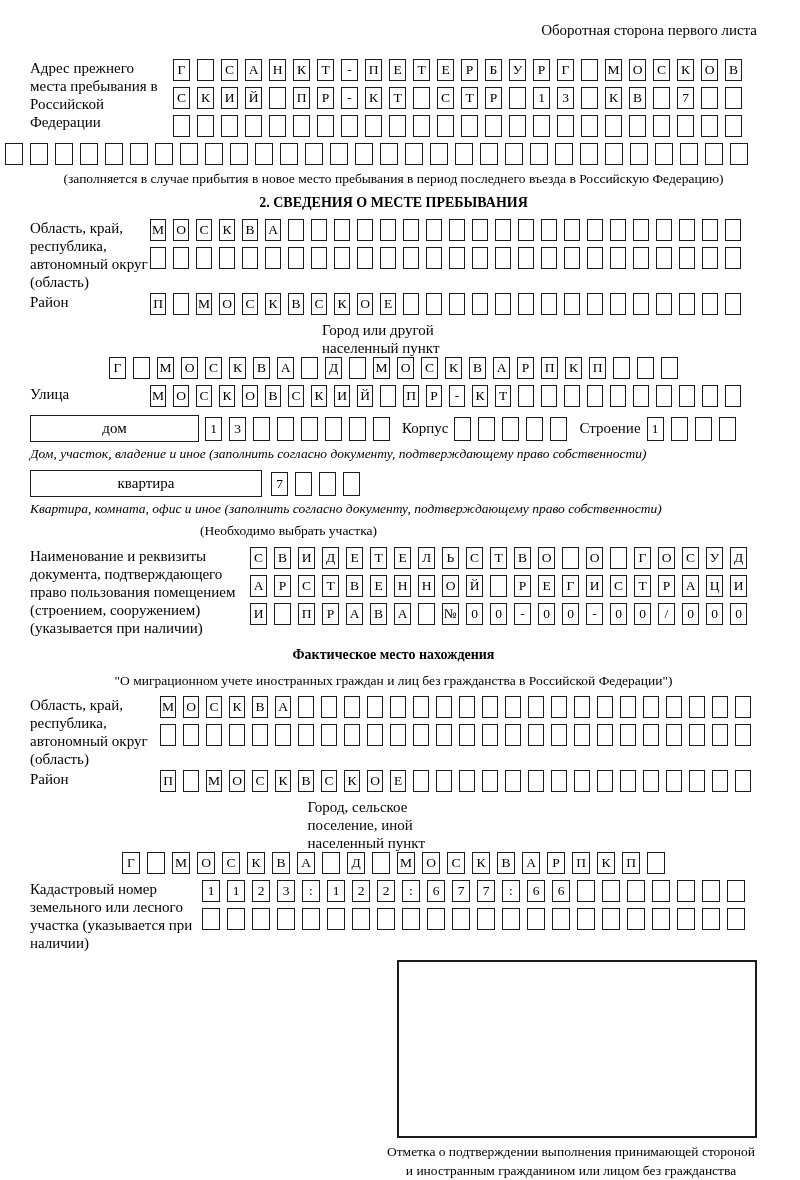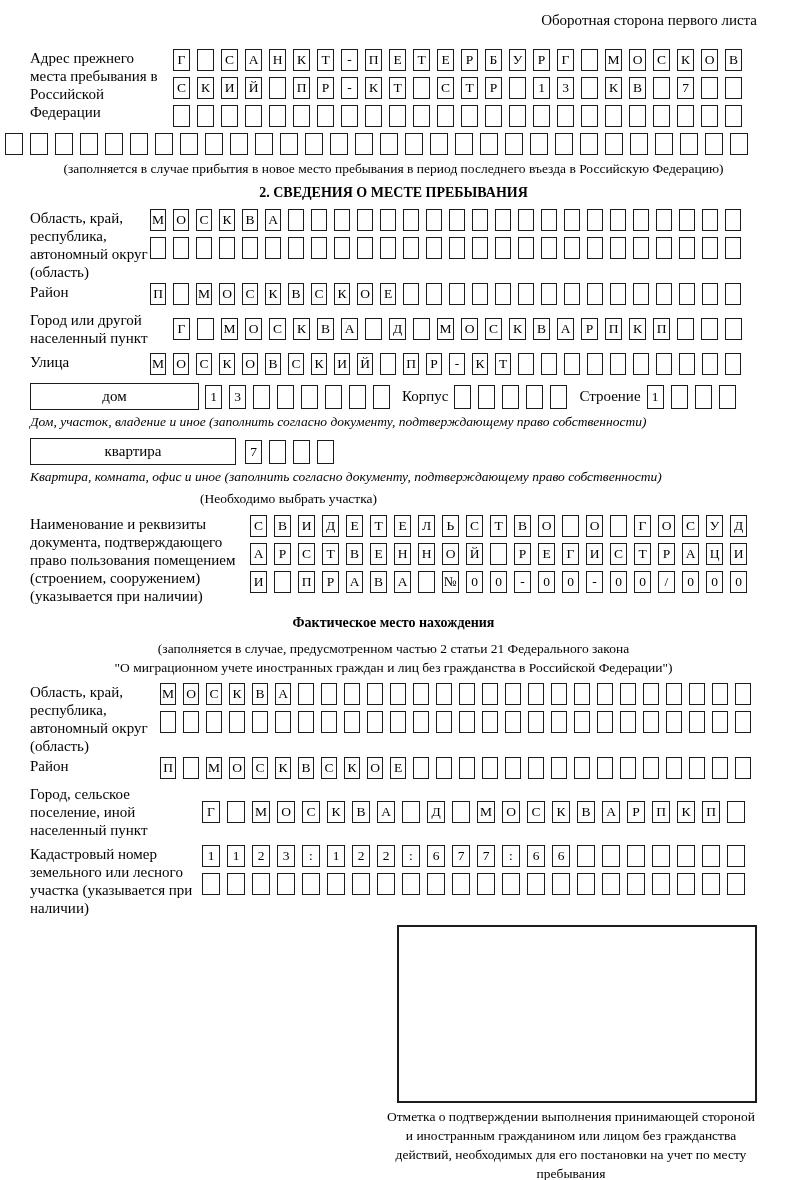--- a/index.html
+++ b/index.html
@@ -1,25 +1,25 @@
 <!DOCTYPE html>
 <html><head>
 <meta charset="utf-8">
 <style>
   html,body { margin:0; padding:0; background:#fff; }
   .page {
     position:relative; width:800px; height:1180px; box-sizing:border-box;
-    padding:4px 43px 0 30px; background:#fff; color:#000;
+    padding:14px 43px 0 30px; background:#fff; color:#000;
     font-family:"Liberation Serif", "DejaVu Serif", serif;
     overflow:hidden;
   }
   .hdr-right { text-align:right; font-size:15px; margin-top:8px; margin-bottom:20px; }
 
   .group { display:flex; align-items:flex-start; margin-bottom:2px; }
-  .group.vcenter { align-items:center; }
+  .group.vcenter { align-items:center;flex-direction:column; }
   .label { font-size:15px; line-height:18px; flex:0 0 auto; }
   .w143 { width:143px; } .w120 { width:120px; } .w130 { width:130px; }
   .w172 { width:172px; } .w220 { width:220px; }
   .rows { flex:1 1 auto; }
   .rows .cellrow { margin-bottom:6px; }
   .rows .cellrow:last-child { margin-bottom:0; }
 
   .cellrow { display:flex; gap:7px; }
   .cell {
     box-sizing:border-box; flex:0 0 auto; width:17px; height:22px;
@@ -33,21 +33,21 @@
   .fullrow { margin-left:-25px; margin-top:6px; }
   .note { text-align:center; font-size:13.5px; margin:6px 0 8px 0; }
   .h2 { text-align:center; font-weight:bold; font-size:14px; margin:4px 0 8px 0; }
 
   .houserow { display:flex; align-items:center; margin:8px 0 2px 0; }
   .labelbox {
     box-sizing:border-box; border:1.7px solid #1c1c1c; height:27px;
     display:flex; align-items:center; justify-content:center; font-size:15px;
   }
   .lb-house { width:169px; margin-right:6px; }
-  .lb-apt { width:206px; margin-right:9px; }
+  .lb-apt { width:232px; margin-right:9px; }
   .inline-label { font-size:15px; margin:0 6px 0 12px; white-space:nowrap; }
   .caption { font-size:13.5px; margin:4px 0 6px 0;font-style:italic; }
 
   .stayrow { display:flex; align-items:center; font-size:15px; margin-top:6px; }
   .checkbox {
     box-sizing:border-box; width:21px; height:25px; border:1.7px solid #1c1c1c;
     display:flex; align-items:center; justify-content:center; font-size:14px; flex:0 0 auto;
   }
   .stayrow .lbl { margin:0 14px 0 10px; white-space:nowrap; }
   .stayrow .lead { margin-right:10px; white-space:nowrap; }
@@ -457,21 +457,20 @@
           <span class="cell">0</span>
           <span class="cell">/</span>
           <span class="cell">0</span>
           <span class="cell">0</span>
           <span class="cell">0</span>
         </div>
     </div>
   </div>
 
   <div class="h2" style="margin-top:10px;">Фактическое место нахождения</div>
-  <div class="fact-note">(заполняется в случае, предусмотренном частью 2 статьи 21 Федерального закона</div>
   <div class="fact-note" style="margin-bottom:6px;">"О миграционном учете иностранных граждан и лиц без гражданства в Российской Федерации")</div>
 
   <div class="group">
     <div class="label w130">Область, край, республика, автономный округ (область)</div>
     <div class="rows">
       <div class="cellrow p23">
           <span class="cell">М</span>
           <span class="cell">О</span>
           <span class="cell">С</span>
           <span class="cell">К</span>

